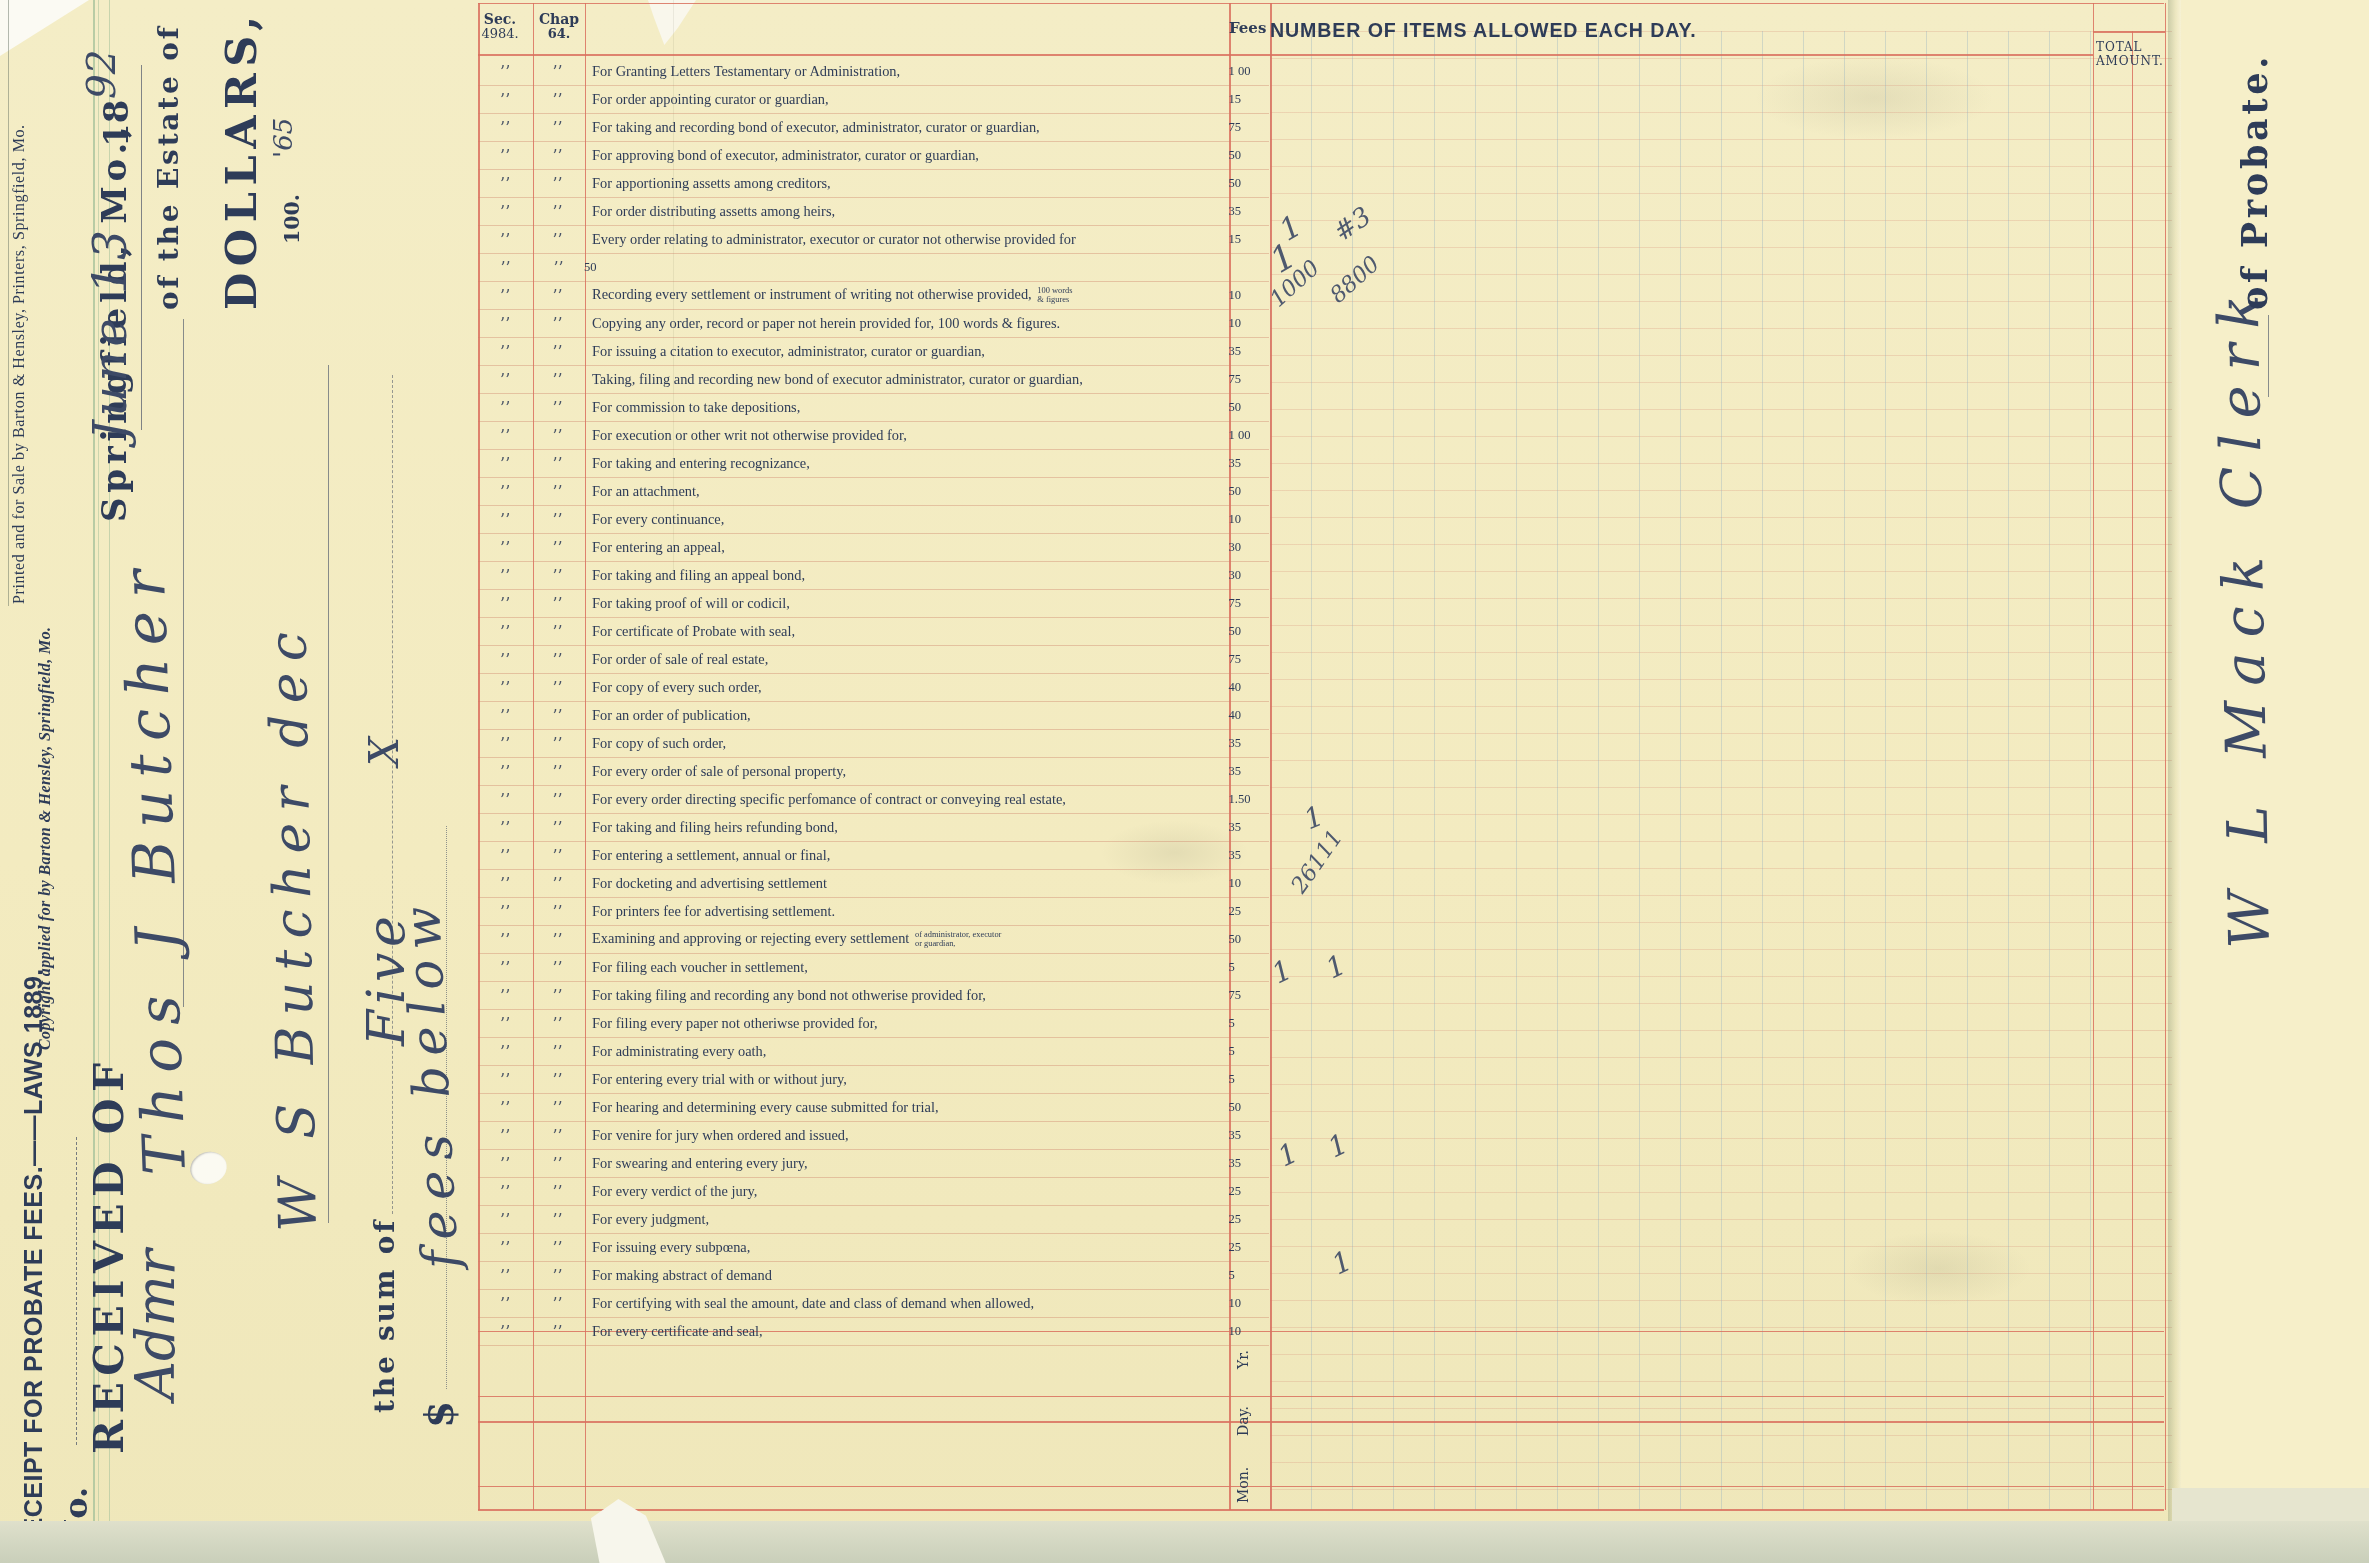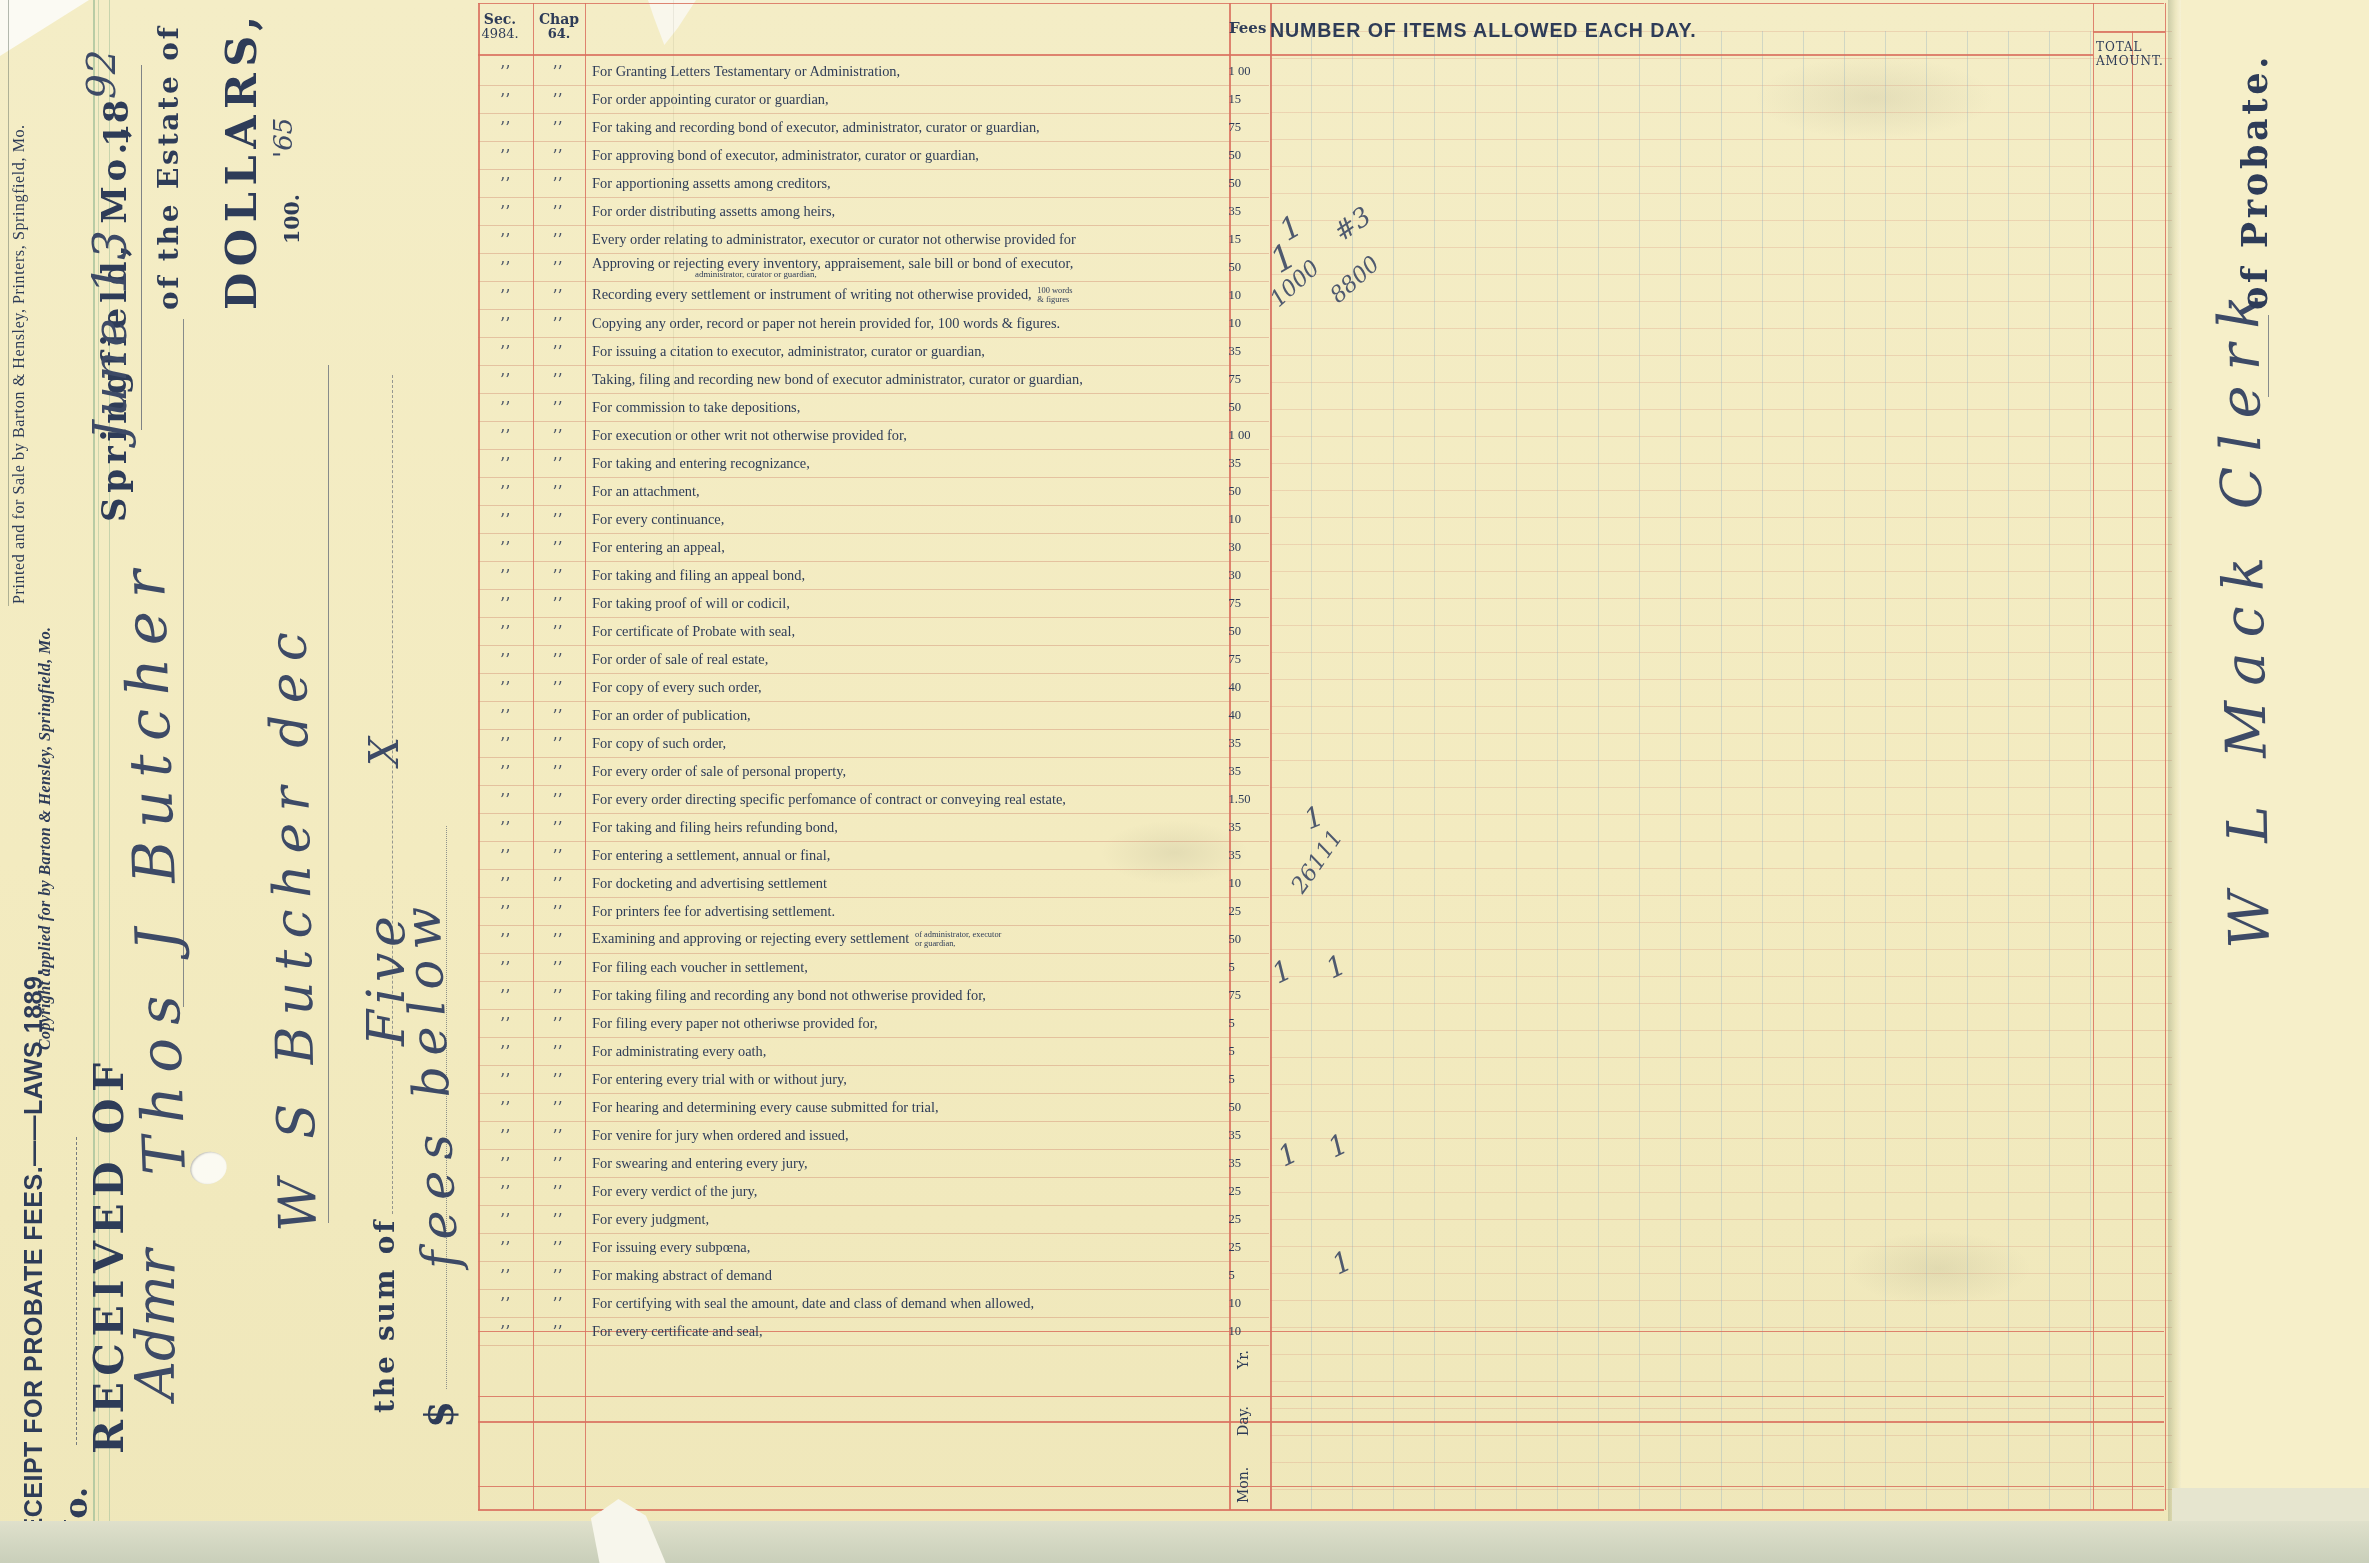--- a/index.html
+++ b/index.html
@@ -192,21 +192,20 @@
   <div class="frow">
     <div class="c-sec">’’</div>
     <div class="c-chap">’’</div>
     <div class="c-item"><span class="main">Every order relating to administrator, executor or curator not otherwise provided for</span></div>
     <div class="c-fee">15</div>
   </div>
 
   <div class="frow">
     <div class="c-sec">’’</div>
     <div class="c-chap">’’</div>
-    <div class="c-item"><span class="main">Approving or rejecting every inventory, appraisement, sale bill or bond of executor,</span><div class="sub-below">administrator, curator or guardian,</div></div>
     <div class="c-fee">50</div>
   </div>
 
   <div class="frow">
     <div class="c-sec">’’</div>
     <div class="c-chap">’’</div>
     <div class="c-item"><span class="main">Recording every settlement or instrument of writing not otherwise provided,</span><span class="sub-right"><span>100 words</span><span>&amp; figures</span></span></div>
     <div class="c-fee">10</div>
   </div>
 

